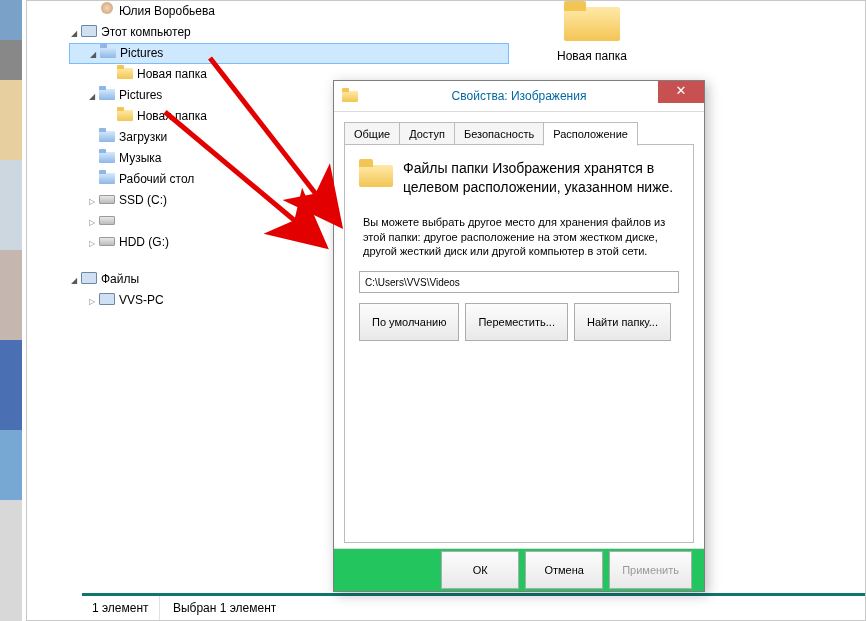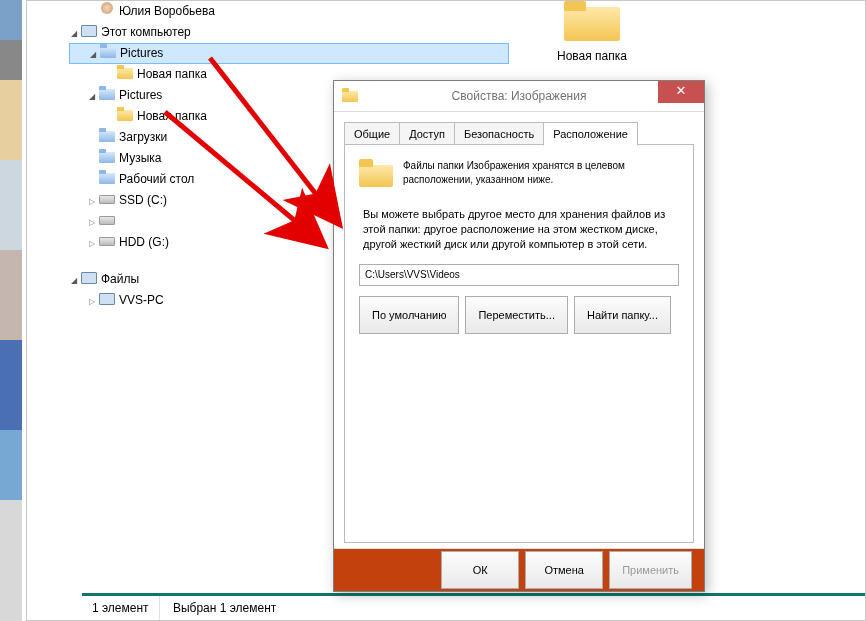--- a/index.html
+++ b/index.html
@@ -38,38 +38,38 @@
   .ind-1{padding-left:18px;}
   .ind-2{padding-left:36px;}
   
   .statusbar{position:absolute;left:55px;right:0;bottom:0;height:24px;border-top:3px solid #0f766e;background:#fff;line-height:24px;}
   .statusbar span{display:inline-block;padding:0 10px;}
   .statusbar .sep{border-right:1px solid #e1e1e1;}
   
   .dialog{position:absolute;left:333px;top:80px;width:370px;height:510px;background:#fff;border:1px solid #7f7f7f;box-shadow:3px 3px 12px rgba(0,0,0,.25);}
   .titlebar{height:30px;background:#fff;position:relative;border-bottom:1px solid #dcdcdc;}
   .titlebar .appico{position:absolute;left:8px;top:7px;width:16px;height:16px;}
-  .titlebar .title{position:absolute;left:0;right:0;top:0;line-height:30px;text-align:center;color:#737373;}
+  .titlebar .title{position:absolute;left:0;right:0;top:0;line-height:30px;text-align:center;color:#0369a1;}
   .titlebar .close{position:absolute;right:0;top:0;width:46px;height:22px;background:#c75050;color:#fff;text-align:center;line-height:20px;font-size:13px;}
   .dlg-body{position:absolute;left:10px;right:10px;top:40px;bottom:48px;}
   .tabs{position:relative;height:24px;}
   .tab{display:inline-block;height:22px;line-height:22px;padding:0 9px;border:1px solid #bcbcbc;border-bottom:none;background:#fff;position:relative;bottom:-1px;margin-right:-1px;cursor:default;font-size:11px;}
   .tab.active{background:#fff;z-index:2;border-bottom:1px solid #fff;}
   .tab.inactive{background:#f5f5f5;}
   .tab-panel{border:1px solid #bcbcbc;background:#fff;position:absolute;left:0;right:0;top:23px;bottom:0;padding:14px 14px;}
   .intro{display:flex;gap:10px;margin-bottom:18px;}
   .intro .bigico{width:34px;height:30px;flex:none;position:relative;}
   .intro .bigico::before{content:"";position:absolute;left:0;top:6px;width:34px;height:22px;background:linear-gradient(#ffe9a8,#f3c553);border-radius:2px;}
   .intro .bigico::after{content:"";position:absolute;left:0;top:0;width:14px;height:8px;background:#f3c553;border-radius:2px 2px 0 0;}
-  .intro .txt{flex:1;font-size:10px;line-height:1.35;}
+  .intro .txt{flex:1;font-size:14px;line-height:1.35;}
   .desc2{font-size:11px;line-height:1.35;margin-bottom:12px;padding:0 4px;}
   .path-input{width:100%;height:22px;box-sizing:border-box;border:1px solid #abadb3;padding:0 5px;font-family:inherit;font-size:10px;margin-bottom:10px;}
   .btn-row{display:flex;gap:6px;}
   .wbtn{height:38px;padding:0 12px;border:1px solid #acacac;background:linear-gradient(#fcfcfc,#e9e9e9);font-family:inherit;font-size:11px;cursor:default;}
-  .dlg-footer{position:absolute;left:0;right:0;bottom:0;height:42px;background:#c2410c;border-top:1px solid #dcdcdc;display:flex;justify-content:flex-end;align-items:center;gap:6px;padding-right:12px;}
+  .dlg-footer{position:absolute;left:0;right:0;bottom:0;height:42px;background:#22c55e;border-top:1px solid #dcdcdc;display:flex;justify-content:flex-end;align-items:center;gap:6px;padding-right:12px;}
   .dlg-footer .wbtn{min-width:78px;}
   .dlg-footer .wbtn.disabled{color:#9a9a9a;}
   
   .arrows{position:absolute;left:0;top:0;width:866px;height:621px;pointer-events:none;}
 </style>
 </head>
 <body>
 
 <div class="stage">
   <div class="desktop-strip"></div>

